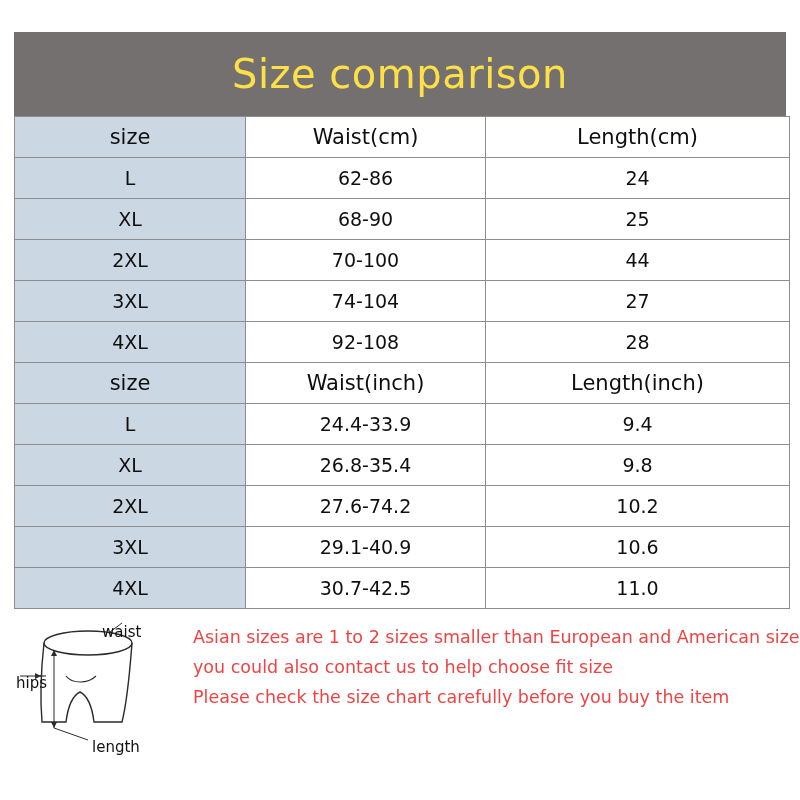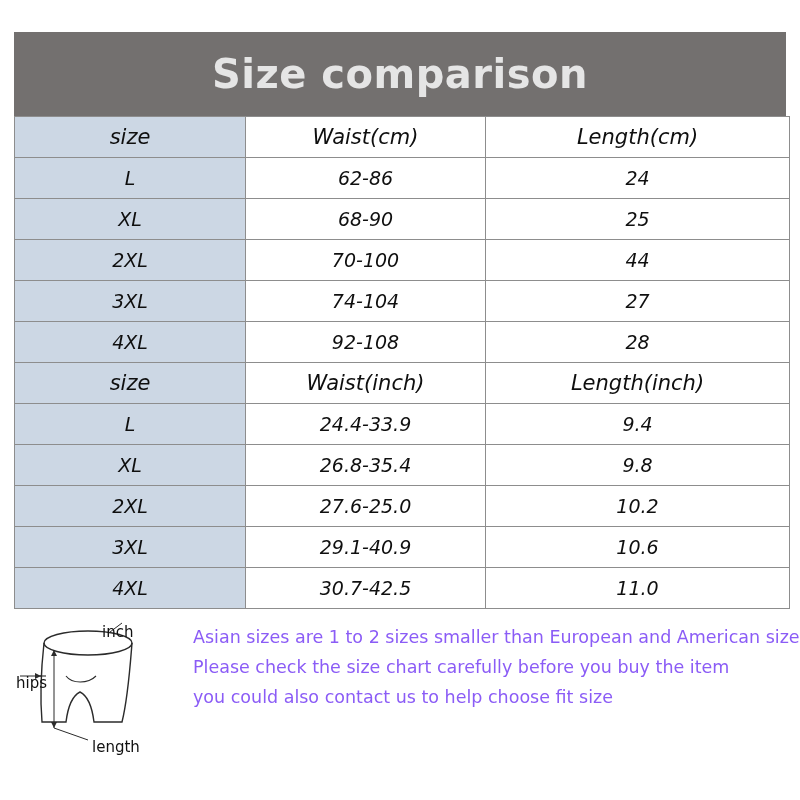--- a/index.html
+++ b/index.html
@@ -27,23 +27,23 @@
     left: 14px;
     top: 32px;
     width: 772px;
     height: 84px;
     background: #73706f;
     display: flex;
     align-items: center;
     justify-content: center;
   }
   .header-title {
-    color: #e5e5e5;
+    color: #fde047;
     font-size: 40px;
-    font-weight: 700;
+    font-weight: 400;
     letter-spacing: 0.5px;
     line-height: 1;
   }
 
   
   .table-wrap {
     position: absolute;
     left: 14px;
     top: 116px;
     width: 772px;
@@ -55,21 +55,20 @@
   }
   table.size-table td {
     border: 1px solid #8d8d8d;
     text-align: center;
     font-size: 19px;
     font-weight: 400;
     color: #0f0f0f;
     height: 40px;
     padding: 0;
     background: #ffffff;
-    font-style: italic;
   }
   table.size-table td.col-size {
     width: 230px;
     background: #ccd7e4;
   }
   table.size-table td.col-waist {
     width: 239px;
   }
   table.size-table td.col-length {
     width: 303px;
@@ -109,21 +108,21 @@
   .lbl-length{ left: 82px; top: 128px; text-align: center; }
 
   .notes {
     position: absolute;
     left: 193px;
     top: 22px;
     width: 600px;
   }
   .note-line {
     font-size: 17.5px;
-    color: #8b5cf6;
+    color: #ef4444;
     line-height: 30px;
     white-space: nowrap;
   }
 </style>
 </head>
 <body>
 
 <div class="page">
 
   <div class="header">
@@ -175,21 +174,21 @@
           <td class="col-waist">24.4-33.9</td>
           <td class="col-length">9.4</td>
         </tr>
         <tr>
           <td class="col-size">XL</td>
           <td class="col-waist">26.8-35.4</td>
           <td class="col-length">9.8</td>
         </tr>
         <tr>
           <td class="col-size">2XL</td>
-          <td class="col-waist">27.6-25.0</td>
+          <td class="col-waist">27.6-74.2</td>
           <td class="col-length">10.2</td>
         </tr>
         <tr>
           <td class="col-size">3XL</td>
           <td class="col-waist">29.1-40.9</td>
           <td class="col-length">10.6</td>
         </tr>
         <tr>
           <td class="col-size">4XL</td>
           <td class="col-waist">30.7-42.5</td>
@@ -216,26 +215,26 @@
         <path d="M31 66 l-6 -3 l0 6 z" fill="#2b2b2b"></path>
 
         <path d="M100 22 L112 13" fill="none" stroke="#2b2b2b" stroke-width="1"></path>
 
         <path d="M44 40 L44 118" fill="none" stroke="#2b2b2b" stroke-width="1"></path>
         <path d="M44 40 l-3 6 l6 0 z" fill="#2b2b2b"></path>
         <path d="M44 118 l-3 -6 l6 0 z" fill="#2b2b2b"></path>
 
         <path d="M44 118 L78 130" fill="none" stroke="#2b2b2b" stroke-width="1"></path>
       </svg>
-      <div class="lbl lbl-waist">inch</div>
+      <div class="lbl lbl-waist">waist</div>
       <div class="lbl lbl-hips">hips</div>
       <div class="lbl lbl-length">length</div>
     </div>
 
     <div class="notes">
       <div class="note-line">Asian sizes are 1 to 2 sizes smaller than European and American size</div>
+      <div class="note-line">you could also contact us to help choose fit size</div>
       <div class="note-line">Please check the size chart carefully before you buy the item</div>
-      <div class="note-line">you could also contact us to help choose fit size</div>
     </div>
 
   </div>
 
 </div>
 
 </body></html>

